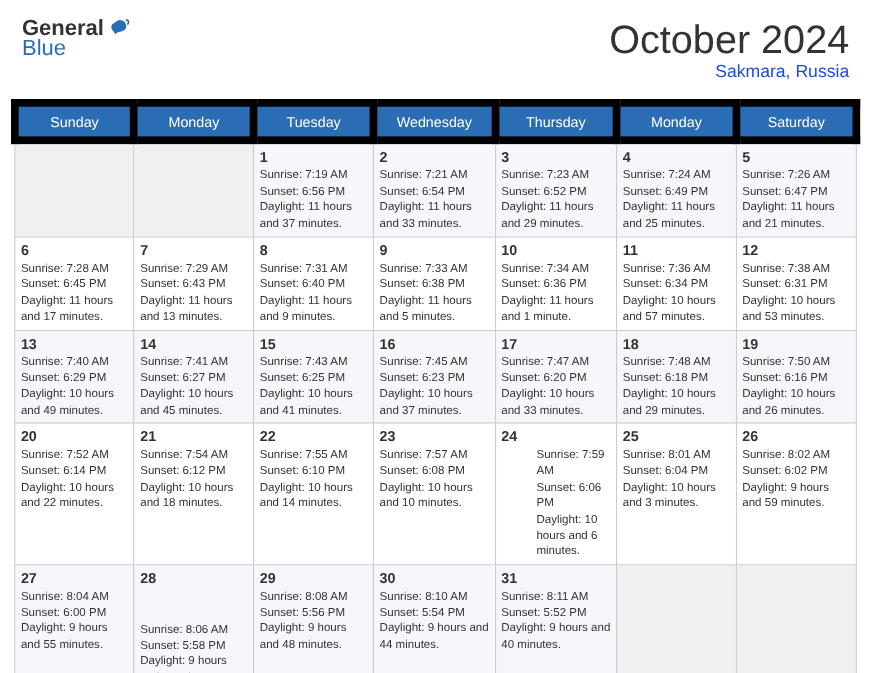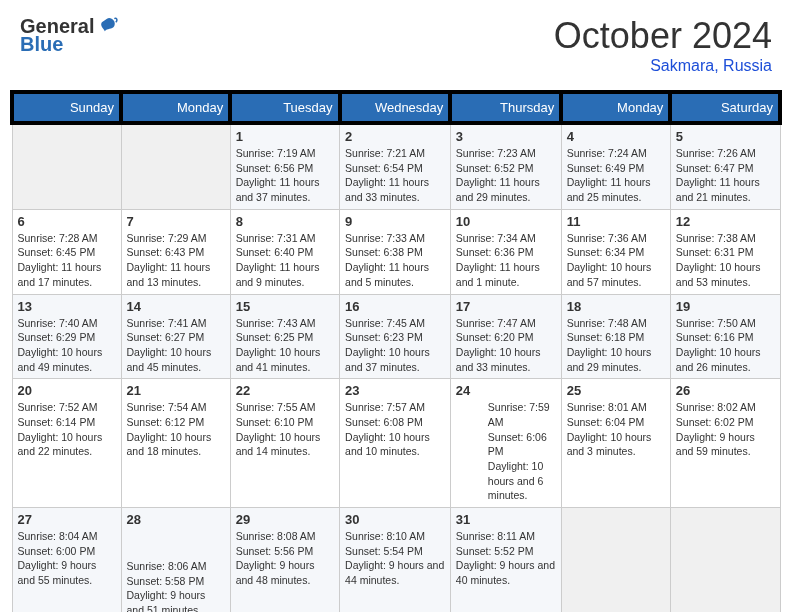--- a/index.html
+++ b/index.html
@@ -40,24 +40,24 @@
     }
     table {
       width: 100%;
       border-collapse: collapse;
       font-size: 11px;
     }
     thead tr th {
       background-color: #2a6db5;
       color: #fff;
       padding: 6px 5px;
-      text-align: right;
+      text-align: center;
       font-size: 13px;
       font-weight: normal;
-      border: 4px solid #000000;
+      border: 7px solid #000000;
     }
     tbody tr td {
       border: 1px solid #ccc;
       padding: 4px 5px;
       vertical-align: top;
       width: 113px;
       min-height: 80px;
       background: #fff;
     }
     tbody tr:nth-child(odd) td {
@@ -88,21 +88,21 @@
 <div class="header">
   <div class="logo">
     <div class="logo-text">
       <span style="display:flex;align-items:center;">
         <span style="font-size:20px;font-weight:bold;color:#333;">General</span>
         <svg width="22" height="22" viewBox="0 0 30 30" style="margin-left:2px;">
           <path d="M15 5 C20 2, 28 8, 25 15 C22 20, 15 18, 12 22 C10 18, 5 15, 8 10 Z" fill="#2a6db5"></path>
           <path d="M25 5 C28 3, 30 7, 27 10" fill="none" stroke="#2a6db5" stroke-width="2"></path>
         </svg>
       </span>
-      <span style="font-size:20px;font-weight:bold;color:#2a6db5;margin-top:-4px;">Blue</span>
+      <span style="font-size:20px;font-weight:normal;color:#2a6db5;margin-top:-4px;">Blue</span>
     </div>
   </div>
   <div class="title-area">
     <div class="month-title">October 2024</div>
     <div class="location">Sakmara, Russia</div>
   </div>
 </div>
 
 <table>
   <thead>

